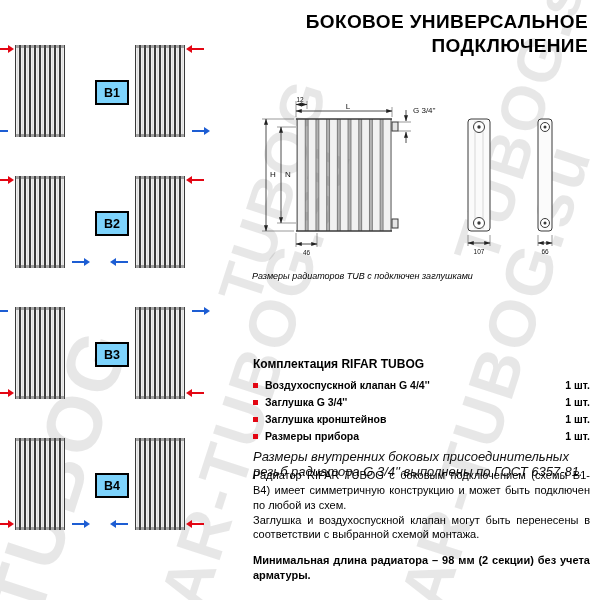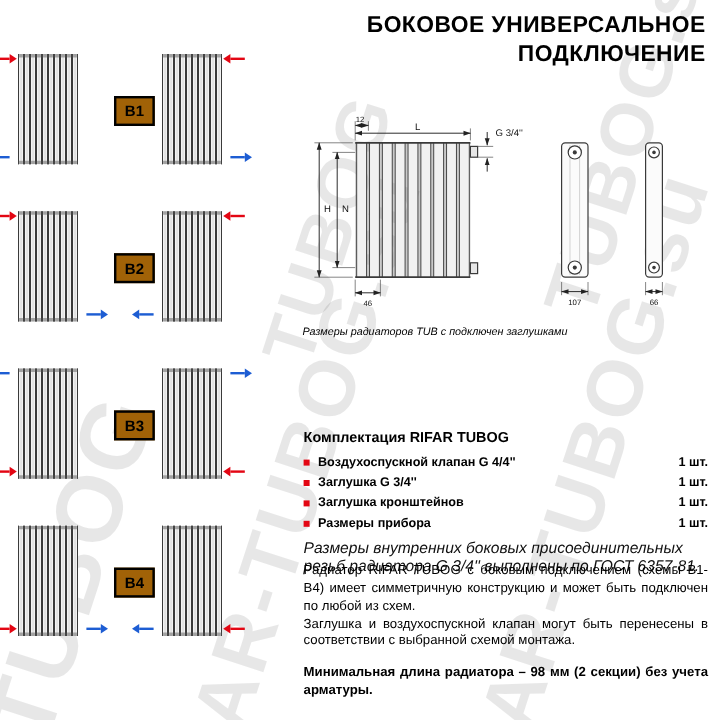--- a/index.html
+++ b/index.html
@@ -30,21 +30,21 @@
   .scheme-row{position:absolute;left:15px;width:170px;height:92px;}
   .row1{top:45px;} .row2{top:176px;} .row3{top:307px;} .row4{top:438px;}
   .radiator{
     position:absolute;top:0;width:50px;height:92px;
     background:repeating-linear-gradient(90deg,
       #3a3a3a 0px,#3a3a3a 1px,#f7f7f7 1px,#dcdcdc 2.6px,#f7f7f7 4px,#3a3a3a 4px,#3a3a3a 5px);
     box-shadow:inset 0 3px 0 rgba(80,80,80,.45), inset 0 -3px 0 rgba(80,80,80,.45);
   }
   .rad-l{left:0;} .rad-r{left:120px;}
   .scheme-label{
-    position:absolute;left:80px;top:35px;width:30px;height:21px;background:#a16207;
+    position:absolute;left:80px;top:35px;width:30px;height:21px;background:#7dd3fc;
     border:2px solid #000;display:flex;align-items:center;justify-content:center;
     font-weight:bold;font-size:12.5px;color:#000;
   }
   
   .arrow{position:absolute;width:12px;height:2px;background:currentColor;}
   .arrow::after{content:"";position:absolute;top:-3px;width:0;height:0;
     border-top:4px solid transparent;border-bottom:4px solid transparent;}
   .arrow.right::after{left:100%;border-left:6px solid;}
   .arrow.left::after{right:100%;border-right:6px solid;}
   .sup{color:#e30613;}

